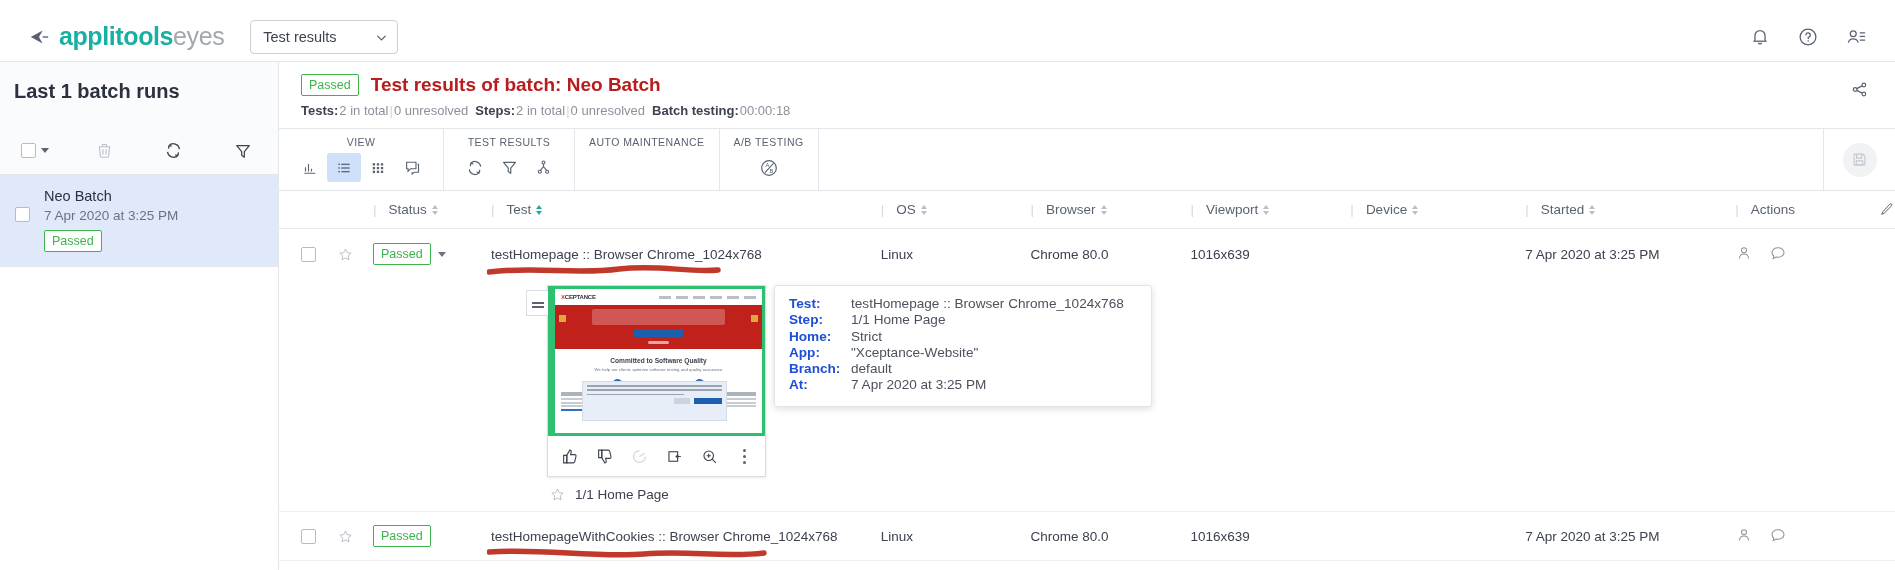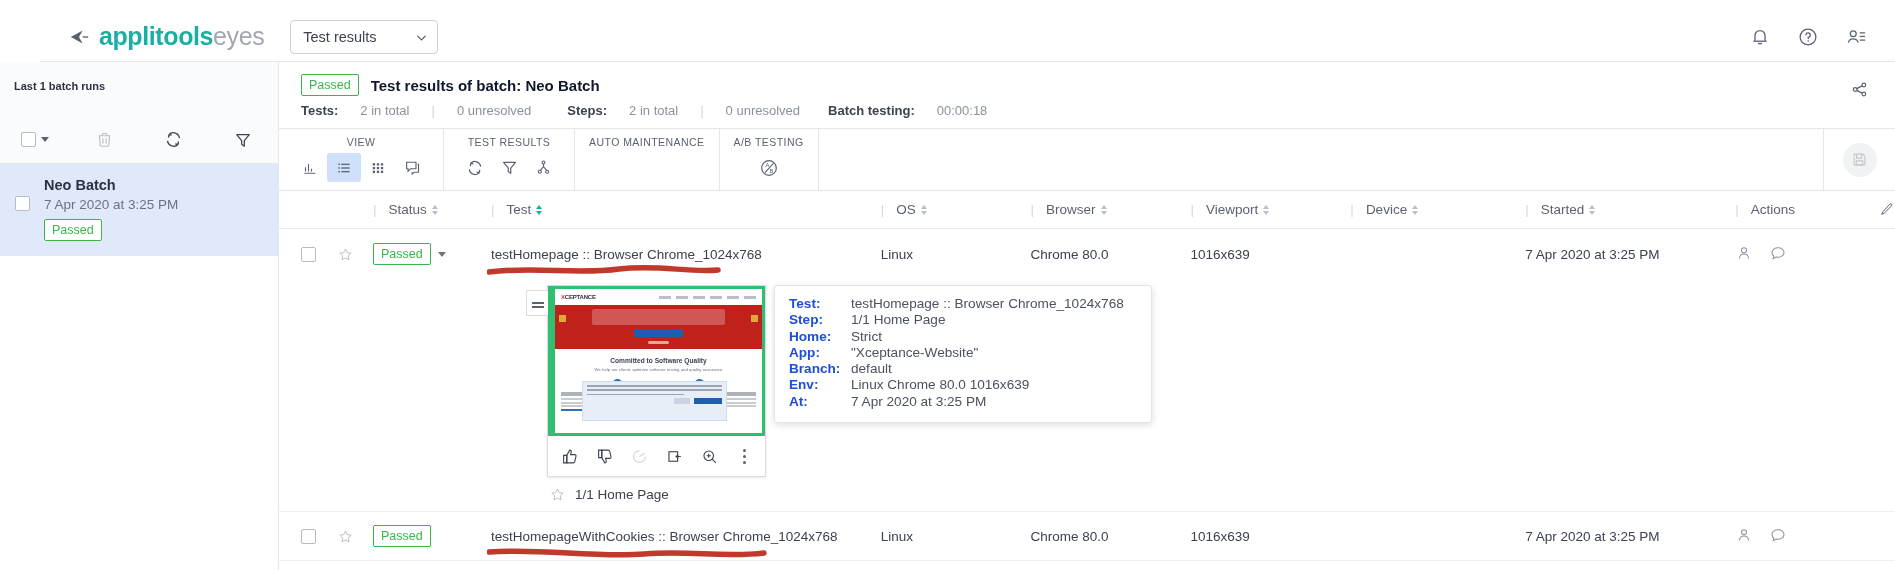--- a/index.html
+++ b/index.html
@@ -13,21 +13,20 @@
   }
   .app { width: 1895px; height: 570px; display: flex; flex-direction: column; }
 
   
   .topbar {
     height: 62px; min-height: 62px;
     border-bottom: 1px solid #e3e6ea;
     display: flex; align-items: center;
     padding: 12px 22px 0 28px;
     background: #fff;
-    margin-left: 40px;
   }
   .brand { display: flex; align-items: center; gap: 9px; }
   .brand-mark { width: 22px; height: 22px; }
   .brand-text { font-size: 25px; font-weight: 700; letter-spacing: -0.4px; }
   .brand-text .b1 { color: #0d9488; }
   .brand-text .b1 { color: #19b0a3; }
   .brand-text .b2 { color: #a3a8b0; font-weight: 400; }
 
   .select-box {
     margin-left: 26px;
@@ -48,21 +47,21 @@
   .body { flex: 1; display: flex; min-height: 0; }
 
   
   .sidebar {
     width: 279px; min-width: 279px;
     border-right: 1px solid #e3e6ea;
     display: flex; flex-direction: column;
     background: #fafbfc;
   }
   .sb-title {
-    font-size: 11px; font-weight: 700; color: #2c3140;
+    font-size: 20px; font-weight: 700; color: #2c3140;
     padding: 18px 0 0 14px;
   }
   .sb-toolbar {
     height: 48px; margin-top: 24px;
     display: flex; align-items: center;
     border-bottom: 1px solid #e3e6ea;
     background: #fafbfc;
   }
   .sb-tool { width: 70px; display: flex; align-items: center; justify-content: center; }
   .sb-tool svg { color: #5a6272; }
@@ -79,43 +78,43 @@
   .sb-list { flex: 1; background: #fff; }
   .batch-item {
     background: #dfe9fa;
     display: flex; align-items: flex-start;
     padding: 12px 0 14px 0;
     border-bottom: 1px solid #e3e6ea;
     min-height: 78px;
   }
   .batch-chk { width: 44px; display: flex; justify-content: center; padding-top: 20px; }
   .batch-meta { padding-left: 0; }
-  .batch-name { font-size: 14.5px; font-weight: 700; color: #2c3140; line-height: 18px; }
+  .batch-name { font-size: 14.5px; font-weight: 400; color: #2c3140; line-height: 18px; }
   .batch-date { font-size: 13.5px; color: #6c737f; line-height: 19px; margin-top: 1px; }
   .badge-passed {
     display: inline-block; margin-top: 5px;
     border: 1px solid #3bb54a; color: #3bb54a;
     font-size: 12.5px; line-height: 14px;
     padding: 3px 7px 3px 7px; border-radius: 2px;
     background: #fff;
   }
 
   
   .main { flex: 1; display: flex; flex-direction: column; min-width: 0; background: #fff; }
 
   .batch-header {
     border-bottom: 1px solid #e3e6ea;
     padding: 12px 0 10px 22px;
     display: flex; align-items: flex-start;
     min-height: 58px;
   }
   .bh-left { flex: 1; }
   .bh-row1 { display: flex; align-items: center; gap: 12px; }
-  .bh-title { font-size: 15px; font-weight: 700; color: #0f172a; }
-  .bh-row2 { margin-top: 7px; font-size: 13px; color: #8b919c; display: flex; align-items: center; gap: 22px; flex-wrap: wrap;}
+  .bh-title { font-size: 19px; font-weight: 700; color: #b91c1c; }
+  .bh-row2 { margin-top: 7px; font-size: 13px; color: #8b919c; display: flex; align-items: center; gap: 1px; flex-wrap: wrap;}
   .bh-row2 b { color: #3c424f; font-weight: 700; }
   .sep-pipe { color: #cfd4db; }
   .bh-right { width: 72px; display: flex; justify-content: center; padding-top: 6px; }
 
   .toolbar {
     border-bottom: 1px solid #e3e6ea;
     display: flex; align-items: stretch;
     height: 62px; min-height: 62px;
   }
   .tgroup {
@@ -395,21 +394,21 @@
         <div class="bh-left">
           <div class="bh-row1">
             <span class="badge-passed" style="margin-top:0">Passed</span>
             <span class="bh-title">Test results of batch: Neo Batch</span>
           </div>
           <div class="bh-row2">
             <b>Tests:</b>
             <span>2 in total</span>
             <span class="sep-pipe">|</span>
             <span>0 unresolved</span>
-            <b style="margin-left:14px">Steps:</b>
+            <b style="margin-left:6px">Steps:</b>
             <span>2 in total</span>
             <span class="sep-pipe">|</span>
             <span>0 unresolved</span>
             <b style="margin-left:6px">Batch testing:</b>
             <span>00:00:18</span>
           </div>
         </div>
         <div class="bh-right">
           <span>
             <svg viewBox="0 0 24 24" width="19" height="19" fill="none" stroke="#5a6272" stroke-width="1.5">
@@ -770,24 +769,20 @@
               </div>
             <div class="ip-row">
                 <span class="ip-k">App:</span>
                 <span class="ip-v">"Xceptance-Website"</span>
               </div>
             <div class="ip-row">
                 <span class="ip-k">Branch:</span>
                 <span class="ip-v">default</span>
               </div>
             <div class="ip-row">
-                <span class="ip-k">Env:</span>
-                <span class="ip-v">Linux Chrome 80.0 1016x639</span>
-              </div>
-            <div class="ip-row">
                 <span class="ip-k">At:</span>
                 <span class="ip-v">7 Apr 2020 at 3:25 PM</span>
               </div>
           </div>
         </div>
 
         <div class="trow" style="border-top:1px solid #edeff2; margin-top:8px;">
           <div class="c-chk cell-pad">
             <span class="chk"></span>
           </div>

